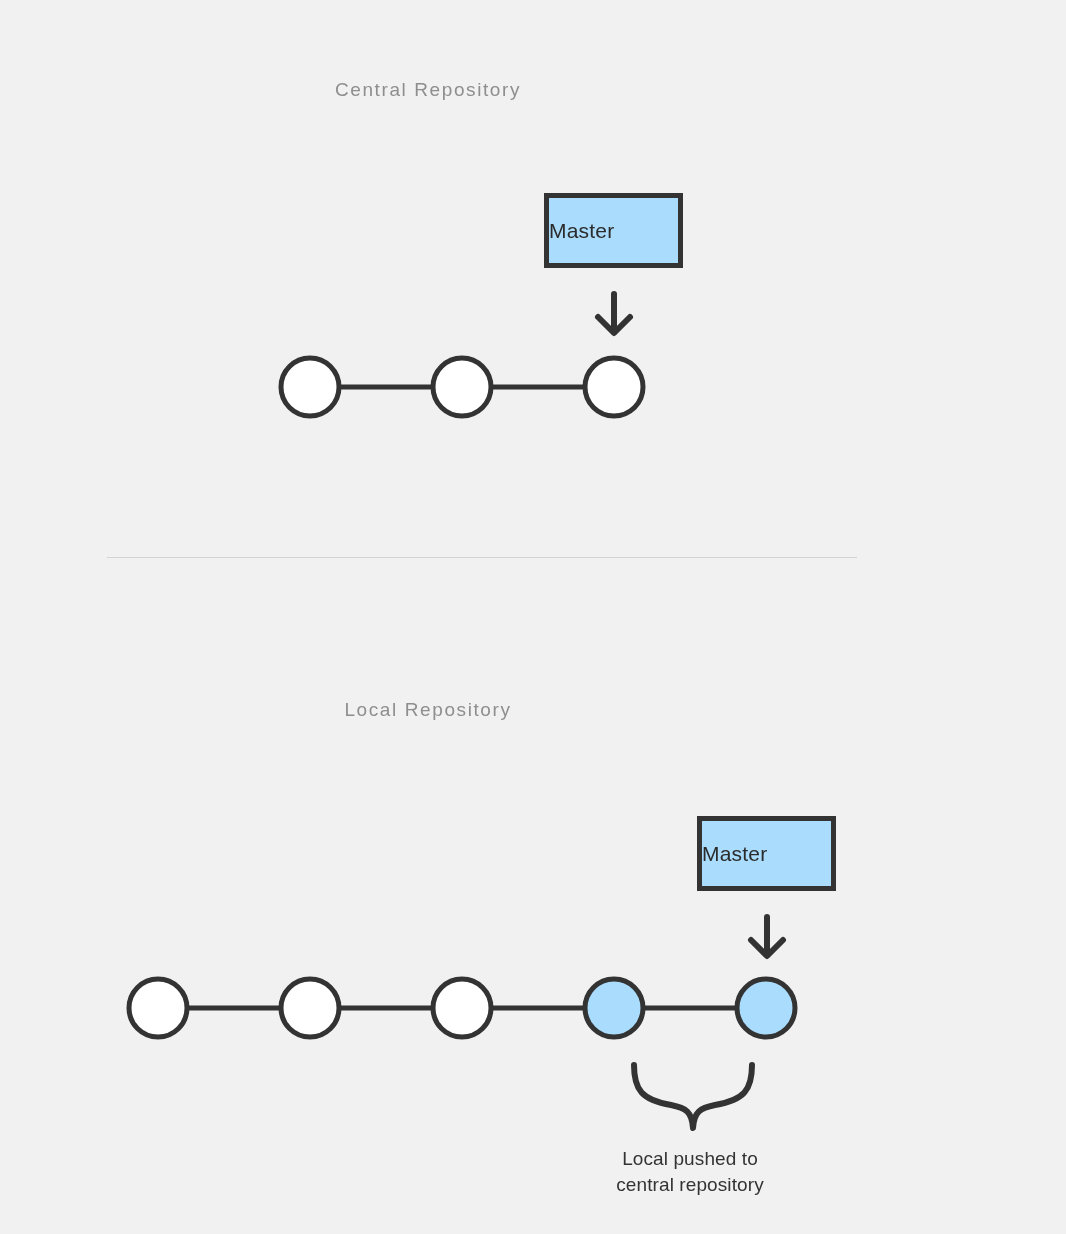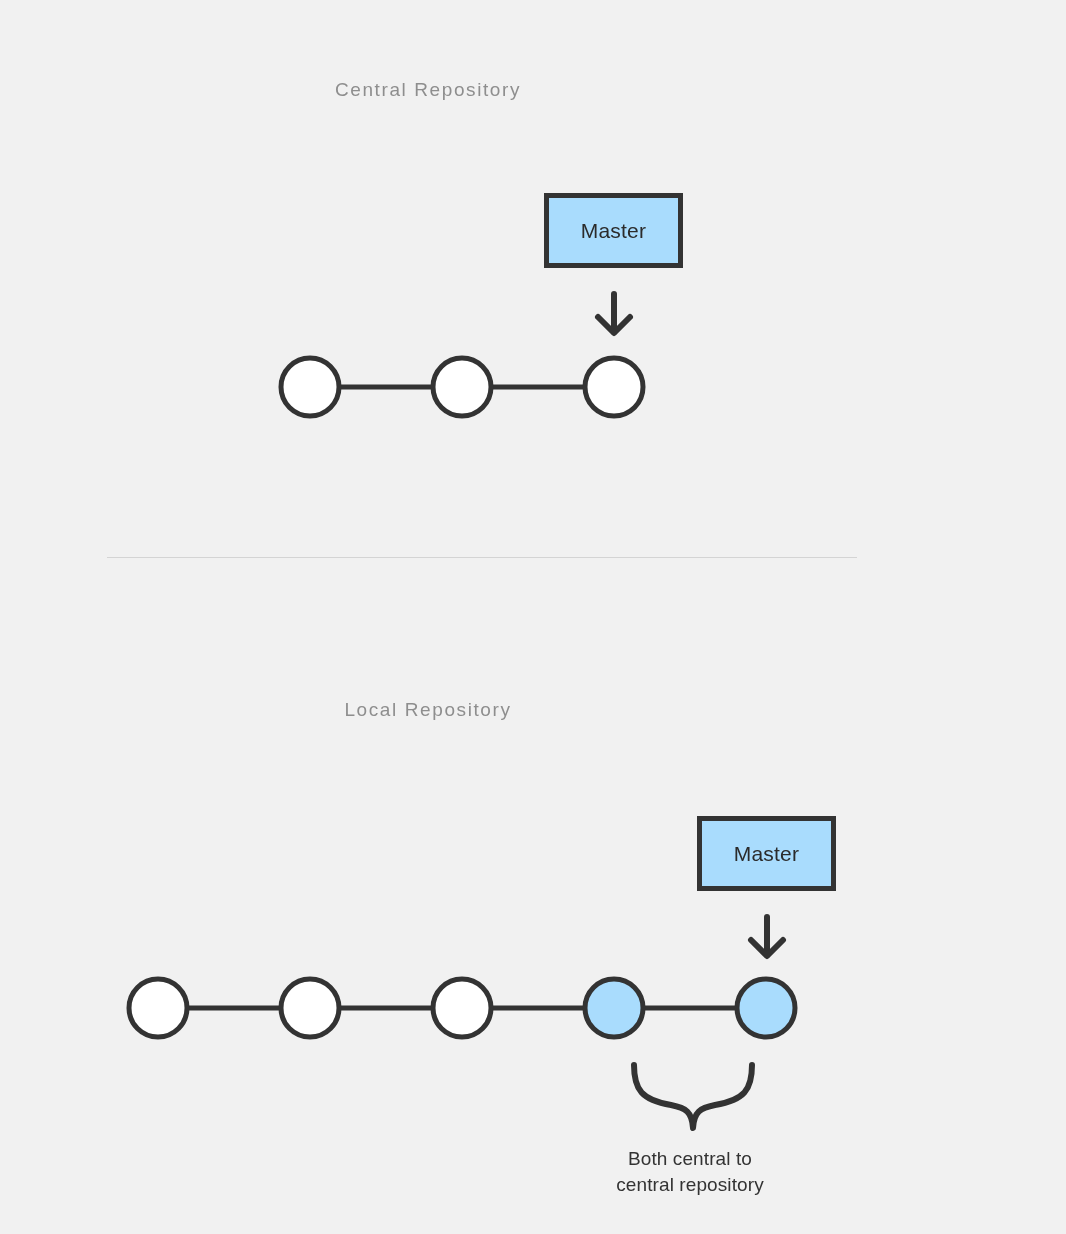--- a/index.html
+++ b/index.html
@@ -46,21 +46,20 @@
 
   
   .master-box {
     position: absolute;
     width: 139px;
     height: 75px;
     background: #a9dcfd;
     border: 5px solid #333333;
     display: flex;
     align-items: center;
-    justify-content: center;
   }
   .master-box .master-label {
     font-size: 21px;
     color: #2b2b2b;
     letter-spacing: 0.2px;
     line-height: 1;
   }
   #central-master { left: 544px; top: 157px; }
   #local-master   { left: 697px; top: 780px; }
 
@@ -164,18 +163,18 @@
   </div>
 
   <div id="brace">
     <svg width="160" height="85" viewBox="0 0 160 85">
       <path d="M14,11 C14,36 22,46 51,51 C66,54 72,58 73,74
                C74,58 80,54 95,51 C124,46 132,36 132,11" fill="none" stroke="#333333" stroke-width="6" stroke-linecap="round" stroke-linejoin="round"></path>
     </svg>
   </div>
 
   <div id="push-caption">
-    <div>Both central to</div>
+    <div>Local pushed to</div>
     <div>central repository</div>
   </div>
 
 
 </div>
 
 </body></html>

